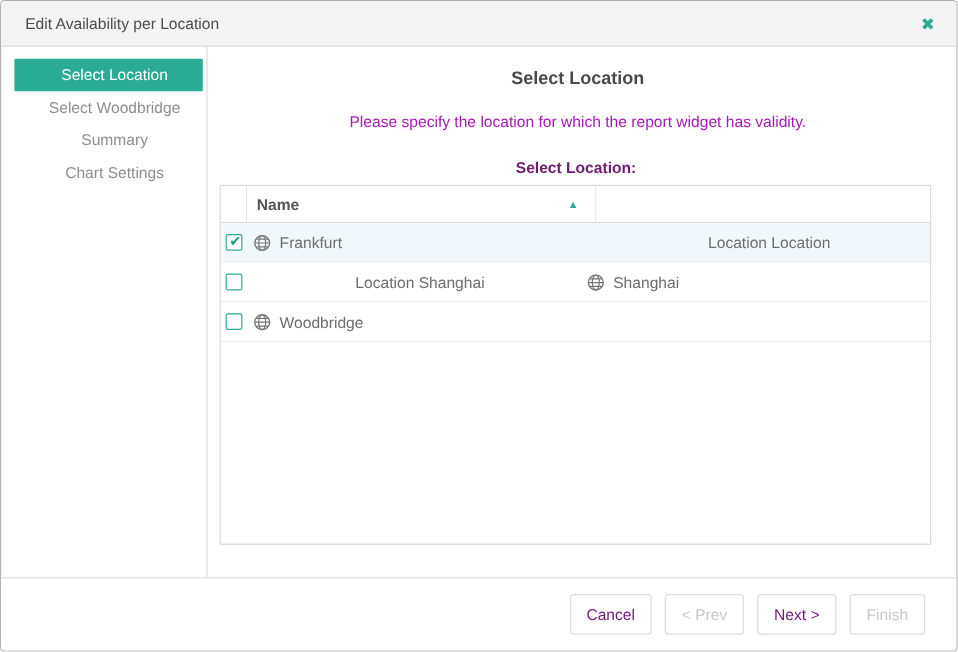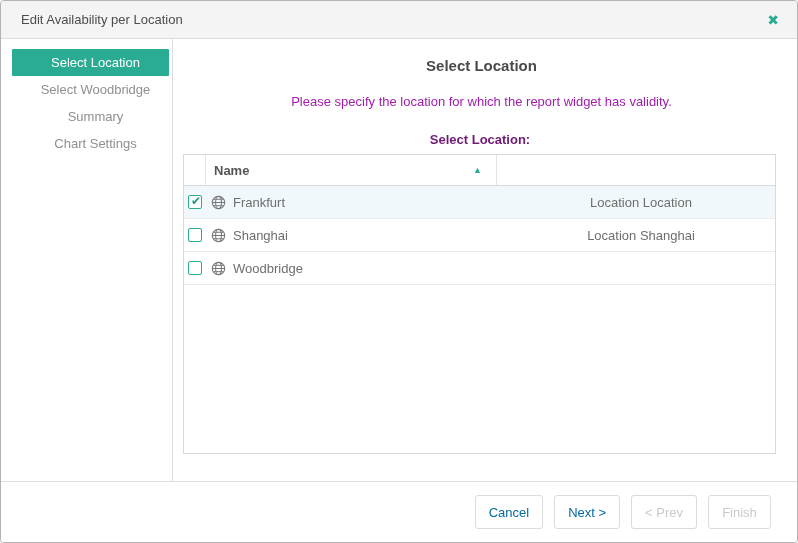--- a/index.html
+++ b/index.html
@@ -121,21 +121,21 @@
     border-top: 1px solid #ddd;
     background: #fff;
     display: flex; align-items: center; justify-content: flex-end;
     padding-right: 26px; gap: 11px;
   }
   .btn {
     min-width: 63px; height: 34px;
     background: #fff;
     border: 1px solid #dcdcdc; border-radius: 3px;
     font-family: inherit;
-    font-size: 13px; color: #0369a1;
+    font-size: 13px; color: #701a75;
     padding: 0 13px; cursor: pointer;
   }
   .btn.disabled { color: #c9c9c9; cursor: default; }
 </style>
 </head>
 <body>
 
 <div class="dialog">
 
   <div class="dialog-header">
@@ -183,33 +183,33 @@
                   </svg>
                 </span>
                 <span>Frankfurt</span>
               </div>
               <div class="td td-desc">Location Location</div>
             </div>
             <div class="tr">
               <div class="td td-check">
                 <span class="checkbox"></span>
               </div>
+              <div class="td td-desc">Location Shanghai</div>
               <div class="td td-name">
                 <span class="globe-icon">
                   <svg width="15" height="15" viewBox="0 0 16 16">
                     <circle cx="8" cy="8" r="6.6" fill="none" stroke="#777" stroke-width="1.2"></circle>
                     <ellipse cx="8" cy="8" rx="3.1" ry="6.6" fill="none" stroke="#777" stroke-width="1.1"></ellipse>
                     <line x1="1.6" y1="8" x2="14.4" y2="8" stroke="#777" stroke-width="1.1"></line>
                     <line x1="2.8" y1="4.6" x2="13.2" y2="4.6" stroke="#777" stroke-width="1.1"></line>
                     <line x1="2.8" y1="11.4" x2="13.2" y2="11.4" stroke="#777" stroke-width="1.1"></line>
                   </svg>
                 </span>
                 <span>Shanghai</span>
               </div>
-              <div class="td td-desc">Location Shanghai</div>
             </div>
             <div class="tr">
               <div class="td td-check">
                 <span class="checkbox"></span>
               </div>
               <div class="td td-name">
                 <span class="globe-icon">
                   <svg width="15" height="15" viewBox="0 0 16 16">
                     <circle cx="8" cy="8" r="6.6" fill="none" stroke="#777" stroke-width="1.2"></circle>
                     <ellipse cx="8" cy="8" rx="3.1" ry="6.6" fill="none" stroke="#777" stroke-width="1.1"></ellipse>
@@ -222,17 +222,17 @@
               </div>
               <div class="td td-desc"></div>
             </div>
           </div>
       </div>
     </div>
   </div>
 
   <div class="dialog-footer" id="footer">
       <button class="btn">Cancel</button>
+      <button class="btn disabled" disabled="">&lt; Prev</button>
       <button class="btn">Next &gt;</button>
-      <button class="btn disabled" disabled="">&lt; Prev</button>
       <button class="btn disabled" disabled="">Finish</button>
     </div>
 </div>
 
 </body></html>

